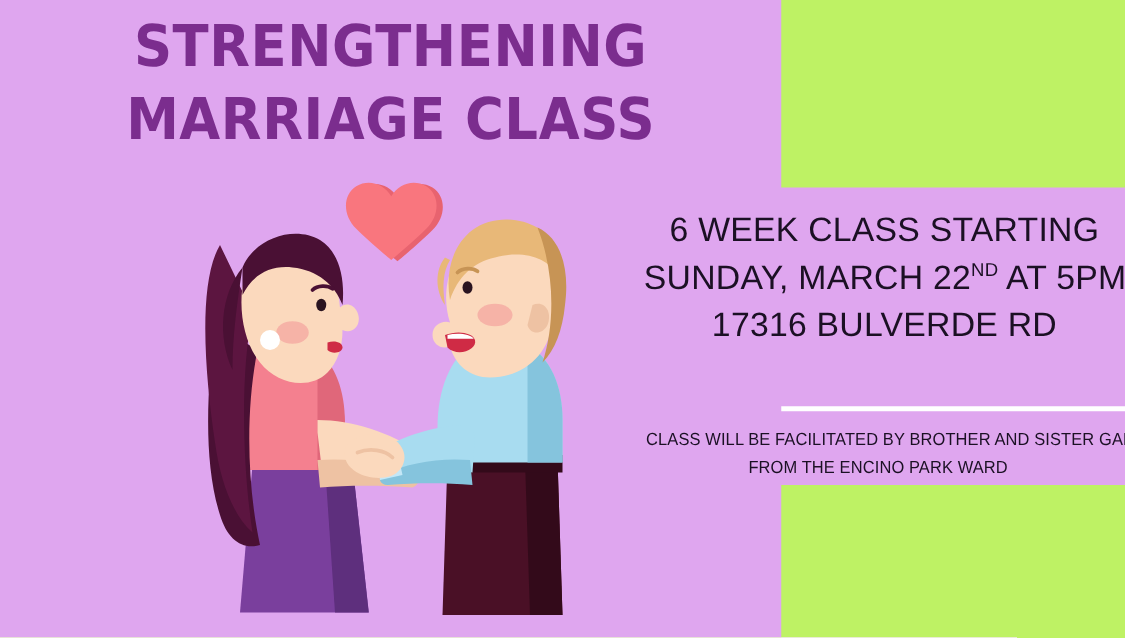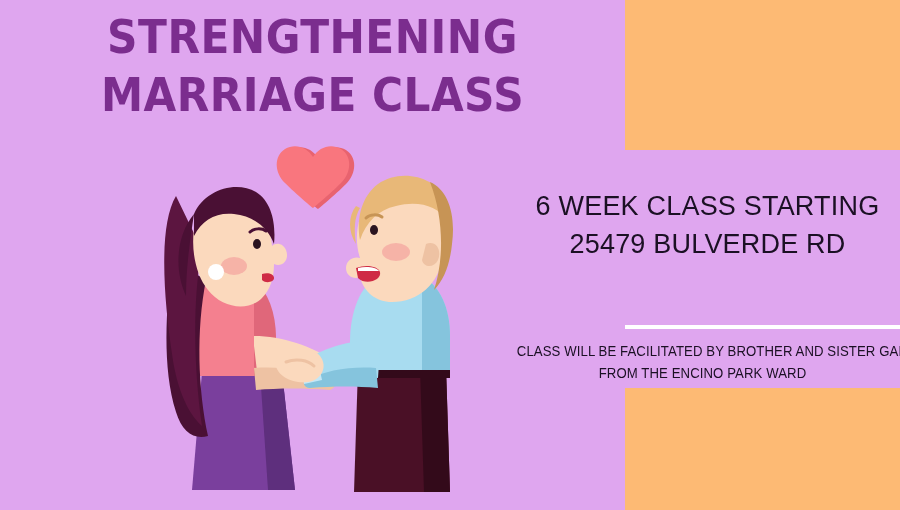--- a/index.html
+++ b/index.html
@@ -9,21 +9,21 @@
   }
   body {
     font-family: "Liberation Sans", sans-serif;
   }
 
   #poster {
     position: relative;
     width: 900px;
     height: 510px;
     overflow: hidden;
-    background: #fdba74;
+    background: #bef264;
   }
 
   
   
   .bg-left {
     position: absolute;
     left: 0; top: 0;
     width: 625px; height: 510px;
     background: #dfa6ef;
   }
@@ -63,21 +63,20 @@
   .info-block {
     position: absolute;
     left: 515px; top: 165px;
     width: 385px;
     text-align: center;
     color: #1b1024;
     font-family: "Liberation Sans", sans-serif;
     font-size: 27px;
     line-height: 38px;
     letter-spacing: 0.2px;
-    margin-top: 22px;
   }
   .info-line { white-space: nowrap; }
   .info-line sup {
     font-size: 0.55em;
     vertical-align: super;
     line-height: 0;
   }
 
   .facilitator-block {
     position: absolute;
@@ -200,21 +199,22 @@
 
         <path d="M132 212 C146 204 162 206 170 216 C178 226 172 240 158 242
                  C142 244 128 236 126 226 C125 219 127 215 132 212 Z" fill="#fbd9bd"></path>
         <path d="M136 222 C146 218 158 220 164 226" stroke="#eec2a3" stroke-width="3" fill="none" stroke-linecap="round"></path>
       </g>
     </svg>
   </div>
 
   <div class="info-block">
     <div class="info-line">6 WEEK CLASS STARTING</div>
-    <div class="info-line">25479 BULVERDE RD</div>
+    <div class="info-line"><span>SUNDAY, MARCH 22</span><sup>ND</sup><span> AT 5PM</span></div>
+    <div class="info-line">17316 BULVERDE RD</div>
   </div>
 
   <div class="facilitator-block">
     <div class="facilitator-line">CLASS WILL BE FACILITATED BY BROTHER AND SISTER GARDNER</div>
     <div class="facilitator-line">FROM THE ENCINO PARK WARD</div>
   </div>
 
 </div>
 
 </body></html>

